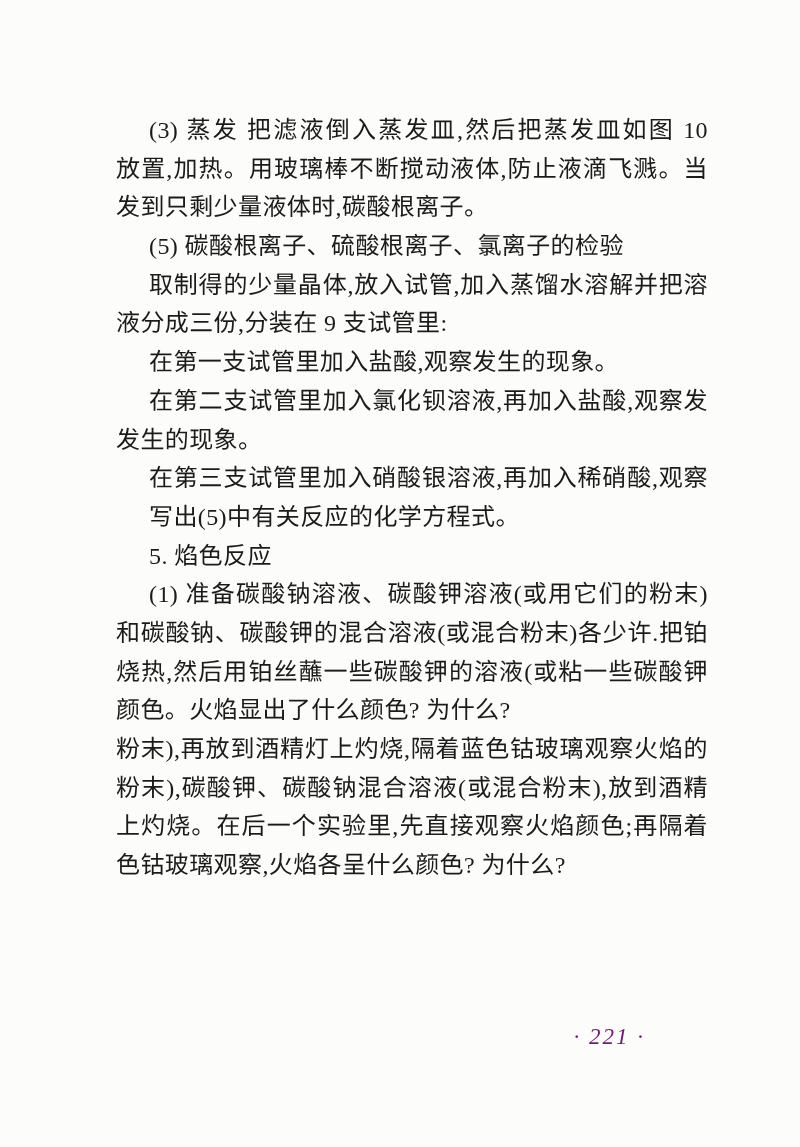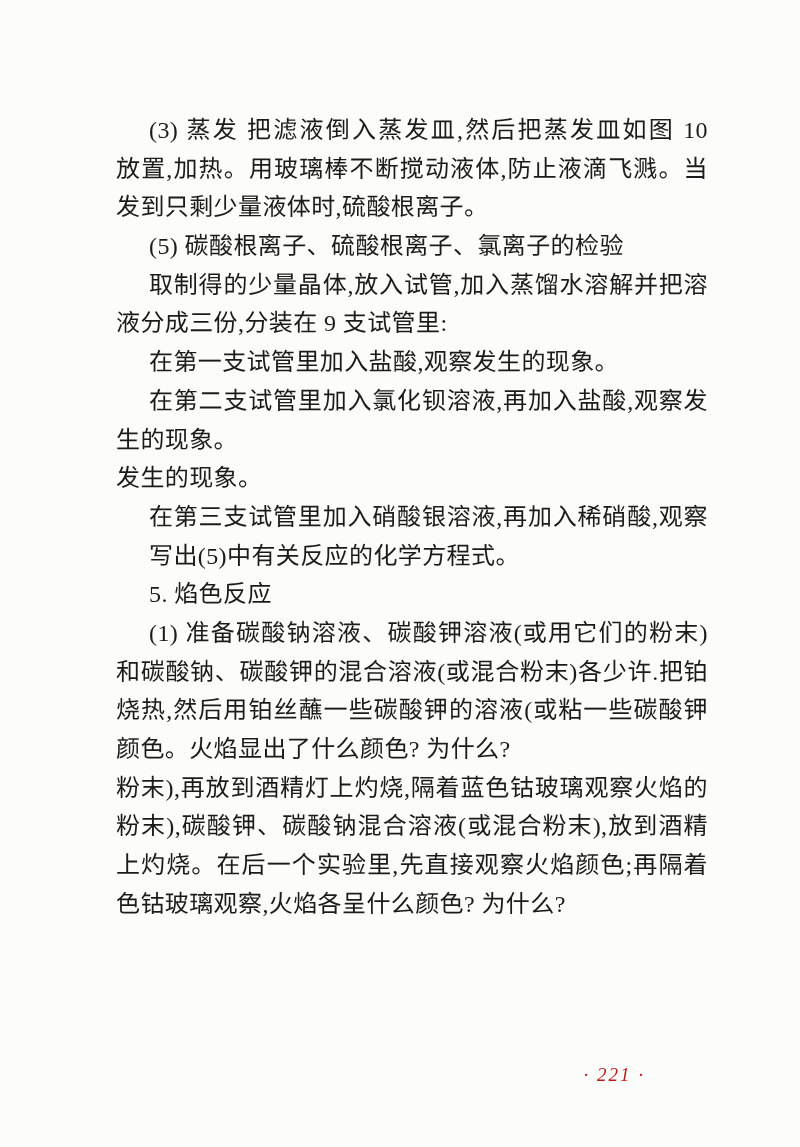--- a/index.html
+++ b/index.html
@@ -37,41 +37,39 @@
   .line.fill {
     text-align-last: justify;
   }
   .line.indent {
     padding-left: 33px;
   }
   .page-number {
     position: absolute;
     top: 1024px;
     right: 155px;
-    font-size: 19px;
+    font-size: 23px;
     font-style: italic;
     letter-spacing: 2px;
-    color: #b91c1c;
-    margin-top: 40px;
+    color: #701a75;
   }
 </style>
 </head>
 <body>
 
 <div class="page">
   <div class="text-block" id="lines">
       <div class="line indent fill">(3) 蒸发  把滤液倒入蒸发皿,然后把蒸发皿如图 10</div>
       <div class="line fill">放置,加热。用玻璃棒不断搅动液体,防止液滴飞溅。当蒸</div>
-      <div class="line">发到只剩少量液体时,硫酸根离子。</div>
+      <div class="line">发到只剩少量液体时,碳酸根离子。</div>
       <div class="line indent">(5) 碳酸根离子、硫酸根离子、氯离子的检验</div>
       <div class="line indent fill">取制得的少量晶体,放入试管,加入蒸馏水溶解并把溶</div>
       <div class="line">液分成三份,分装在 9 支试管里:</div>
       <div class="line indent">在第一支试管里加入盐酸,观察发生的现象。</div>
       <div class="line indent fill">在第二支试管里加入氯化钡溶液,再加入盐酸,观察发</div>
-      <div class="line">生的现象。</div>
       <div class="line">发生的现象。</div>
       <div class="line indent fill">在第三支试管里加入硝酸银溶液,再加入稀硝酸,观察</div>
       <div class="line indent">写出(5)中有关反应的化学方程式。</div>
       <div class="line indent">5. 焰色反应</div>
       <div class="line indent fill">(1) 准备碳酸钠溶液、碳酸钾溶液(或用它们的粉末)</div>
       <div class="line fill">和碳酸钠、碳酸钾的混合溶液(或混合粉末)各少许.把铂丝</div>
       <div class="line fill">烧热,然后用铂丝蘸一些碳酸钾的溶液(或粘一些碳酸钾的</div>
       <div class="line">颜色。火焰显出了什么颜色? 为什么?</div>
       <div class="line fill">粉末),再放到酒精灯上灼烧,隔着蓝色钴玻璃观察火焰的</div>
       <div class="line fill">粉末),碳酸钾、碳酸钠混合溶液(或混合粉末),放到酒精灯</div>

